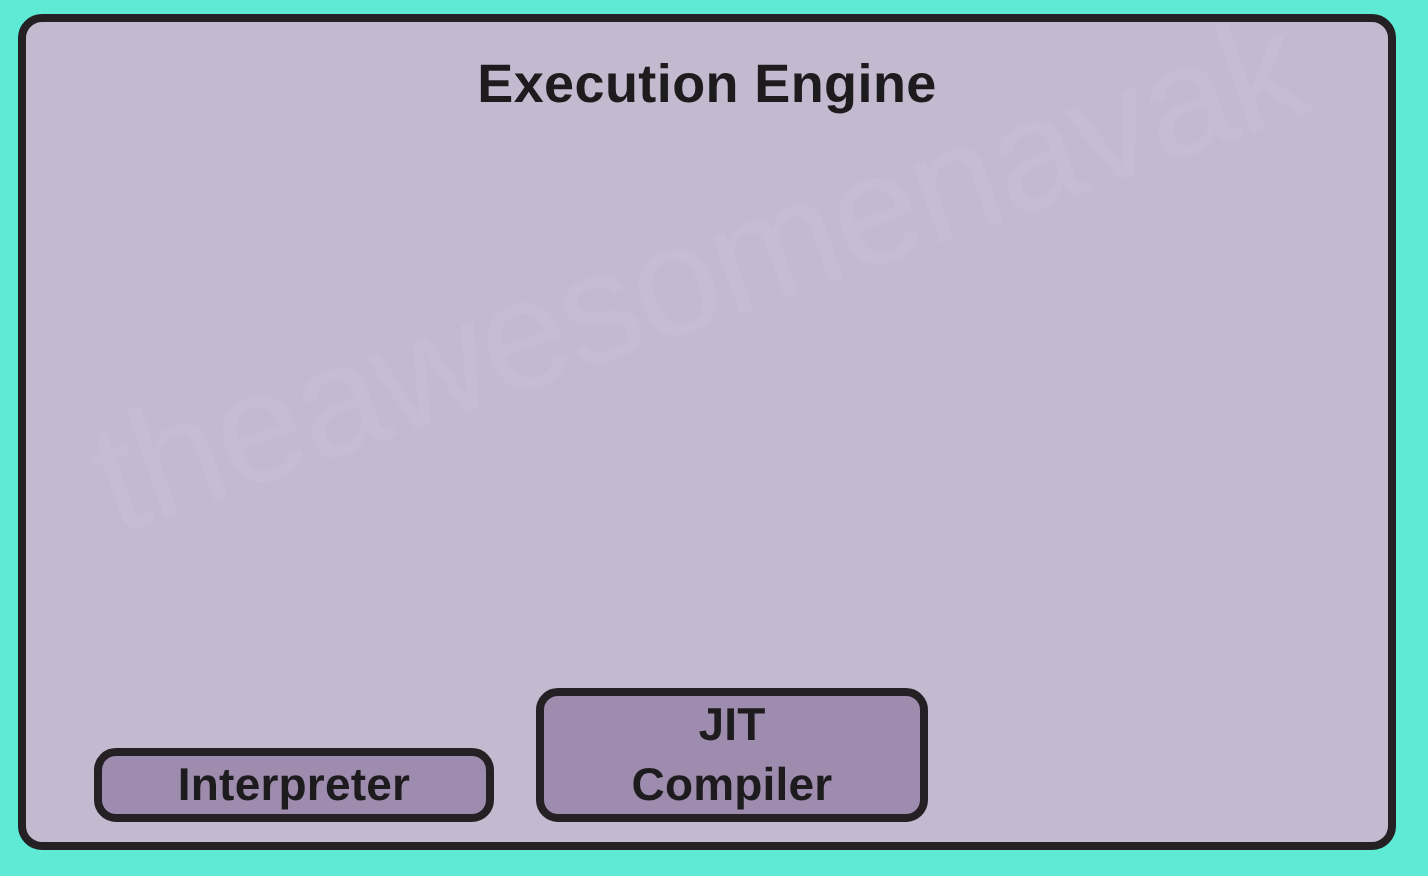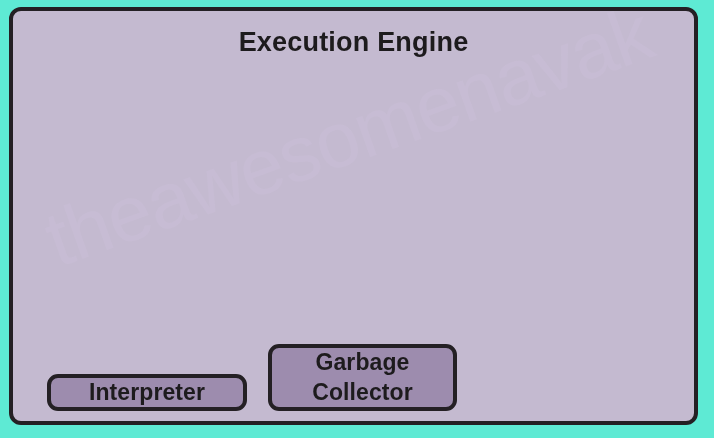--- a/index.html
+++ b/index.html
@@ -119,21 +119,21 @@
     <div id="watermark">
       <div id="watermark-text">theawesomenavak</div>
     </div>
 
     <div id="component-row">
 
       <div class="component-box box-interpreter">
         <span class="component-label">Interpreter</span>
       </div>
 
+      <div class="component-box box-jit">
+        <span class="component-label">JIT
+Compiler</span>
+      </div>
 
-      <div class="component-box box-gc">
-        <span class="component-label">Garbage
-Collector</span>
-      </div>
 
     </div>
   </div>
 </div>
 
 </body></html>

